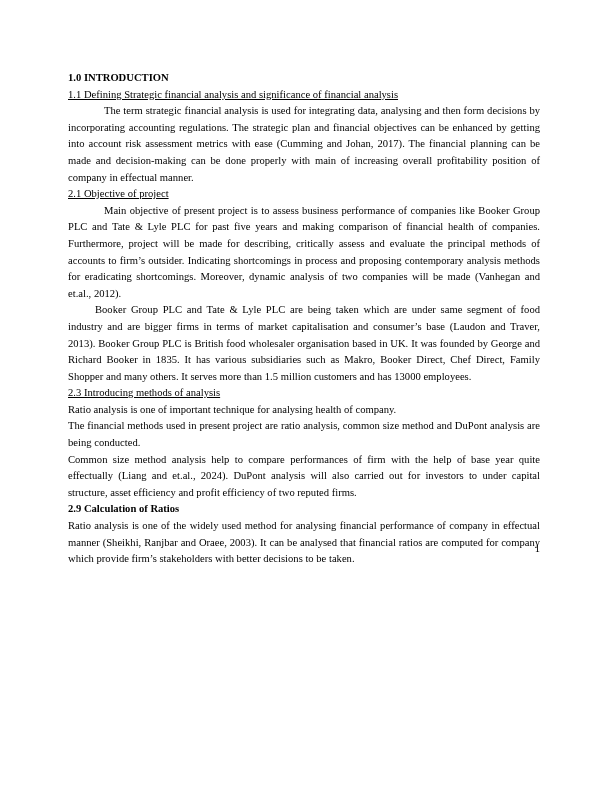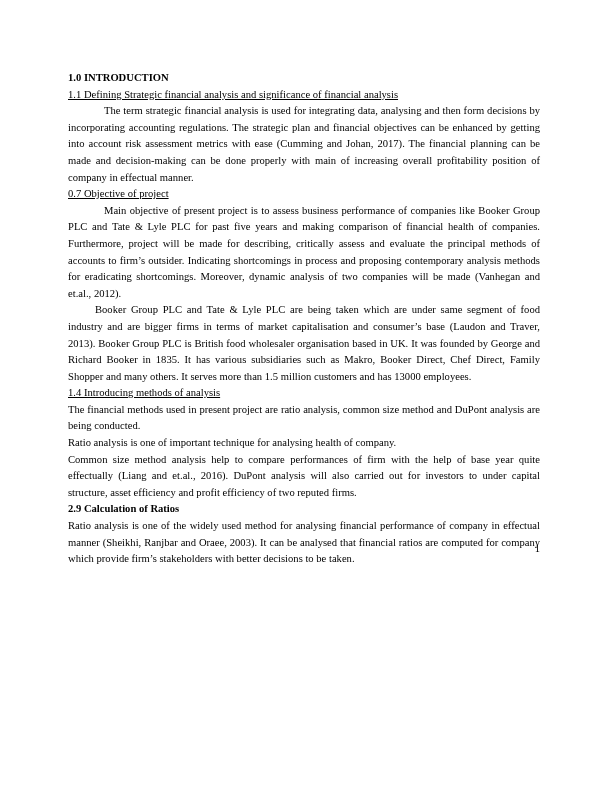--- a/index.html
+++ b/index.html
@@ -53,28 +53,28 @@
 </head>
 <body>
 
 <div class="page">
 
   <p class="h-bold">1.0 INTRODUCTION</p>
 
   <p class="h-underline">1.1 Defining Strategic financial analysis and significance of financial analysis</p>
   <p class="indent">The term strategic financial analysis is used for integrating data, analysing and then form decisions by incorporating accounting regulations. The strategic plan and financial objectives can be enhanced by getting into account risk assessment metrics with ease (Cumming and Johan, 2017). The financial planning can be made and decision-making can be done properly with main of increasing overall profitability position of company in effectual manner.</p>
 
-  <p class="h-underline">0.7 Objective of project</p>
+  <p class="h-underline">2.1 Objective of project</p>
   <p class="indent">Main objective of present project is to assess business performance of companies like Booker Group PLC and Tate &amp; Lyle PLC for past five years and making comparison of financial health of companies. Furthermore, project will be made for describing, critically assess and evaluate the principal methods of accounts to firm’s outsider. Indicating shortcomings in process and proposing contemporary analysis methods for eradicating shortcomings. Moreover, dynamic analysis of two companies will be made (Vanhegan and et.al., 2012).</p>
 
   <p class="indent-sm">Booker Group PLC and Tate &amp; Lyle PLC are being taken which are under same segment of food industry and are bigger firms in terms of market capitalisation and consumer’s base (Laudon and Traver, 2013). Booker Group PLC is British food wholesaler organisation based in UK. It was founded by George and Richard Booker in 1835. It has various subsidiaries such as Makro, Booker Direct, Chef Direct, Family Shopper and many others. It serves more than 1.5 million customers and has 13000 employees.</p>
 
-  <p class="h-underline">1.4 Introducing methods of analysis</p>
+  <p class="h-underline">2.3 Introducing methods of analysis</p>
+  <p class="block">Ratio analysis is one of important technique for analysing health of company.</p>
   <p class="block">The financial methods used in present project are ratio analysis, common size method and DuPont analysis are being conducted.</p>
-  <p class="block">Ratio analysis is one of important technique for analysing health of company.</p>
-  <p class="block">Common size method analysis help to compare performances of firm with the help of base year quite effectually (Liang and et.al., 2016). DuPont analysis will also carried out for investors to under capital structure, asset efficiency and profit efficiency of two reputed firms.</p>
+  <p class="block">Common size method analysis help to compare performances of firm with the help of base year quite effectually (Liang and et.al., 2024). DuPont analysis will also carried out for investors to under capital structure, asset efficiency and profit efficiency of two reputed firms.</p>
 
   <p class="h-bold">2.9 Calculation of Ratios</p>
   <p class="block">Ratio analysis is one of the widely used method for analysing financial performance of company in effectual manner (Sheikhi, Ranjbar and Oraee, 2003). It can be analysed that financial ratios are computed for company which provide firm’s stakeholders with better decisions to be taken.</p>
 
   <div class="page-number">1</div>
 
 </div>
 
 </body></html>

